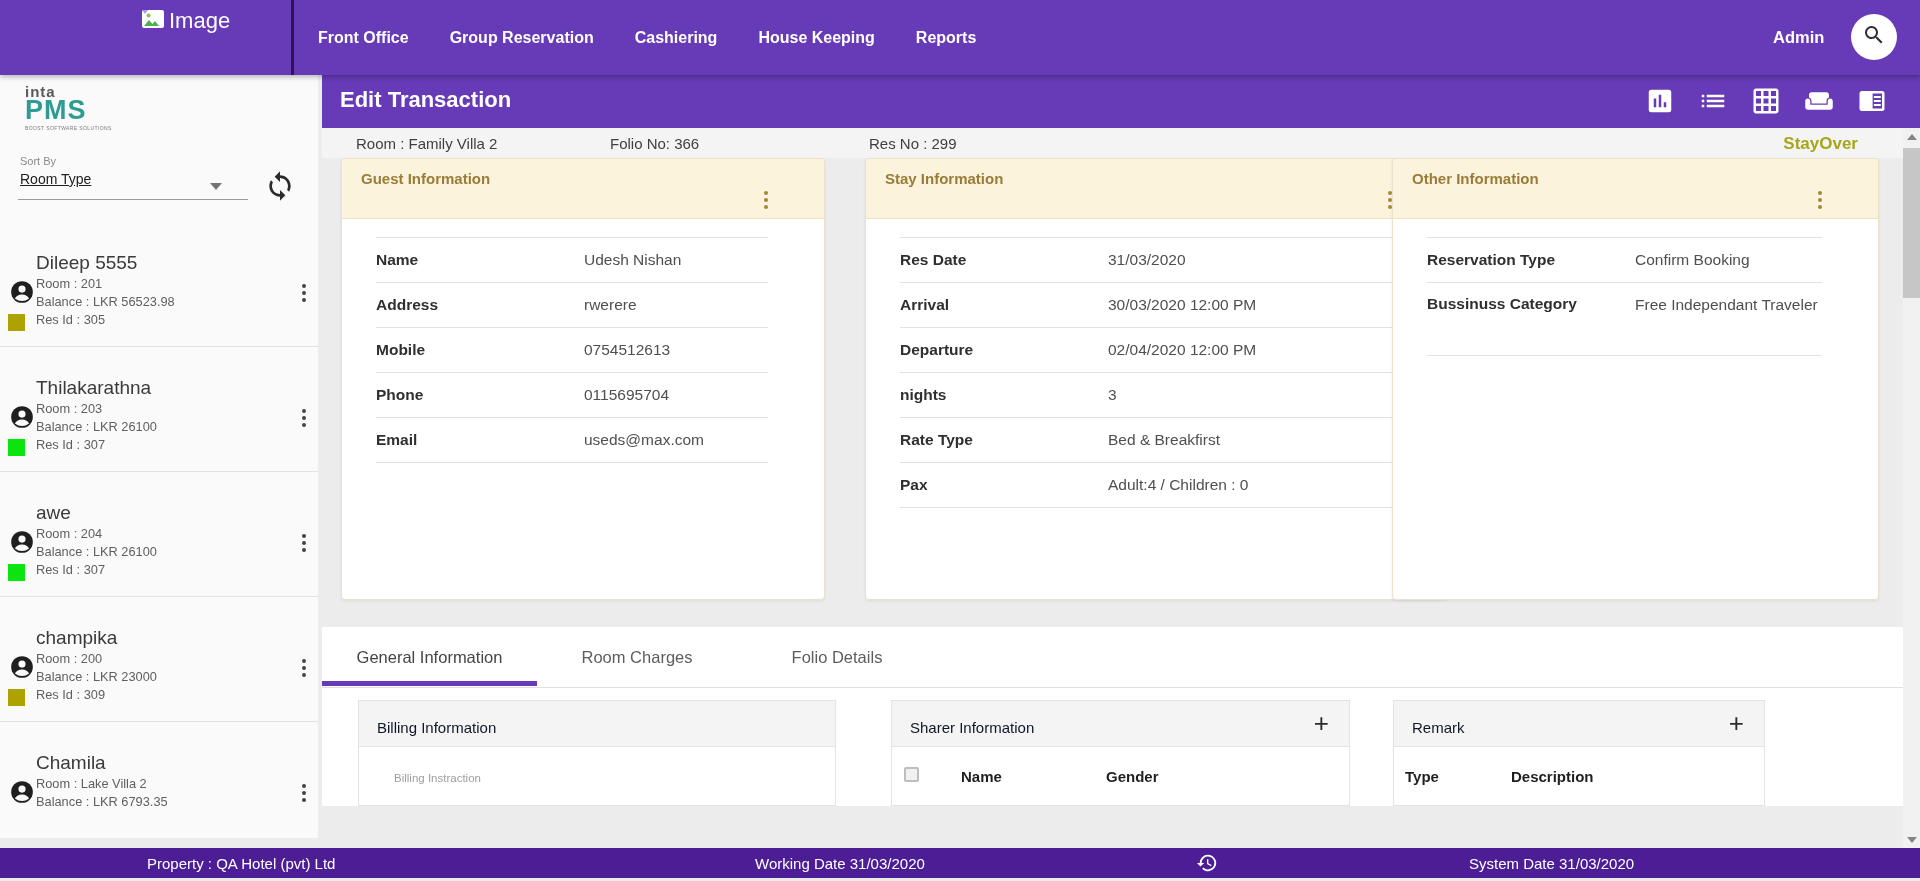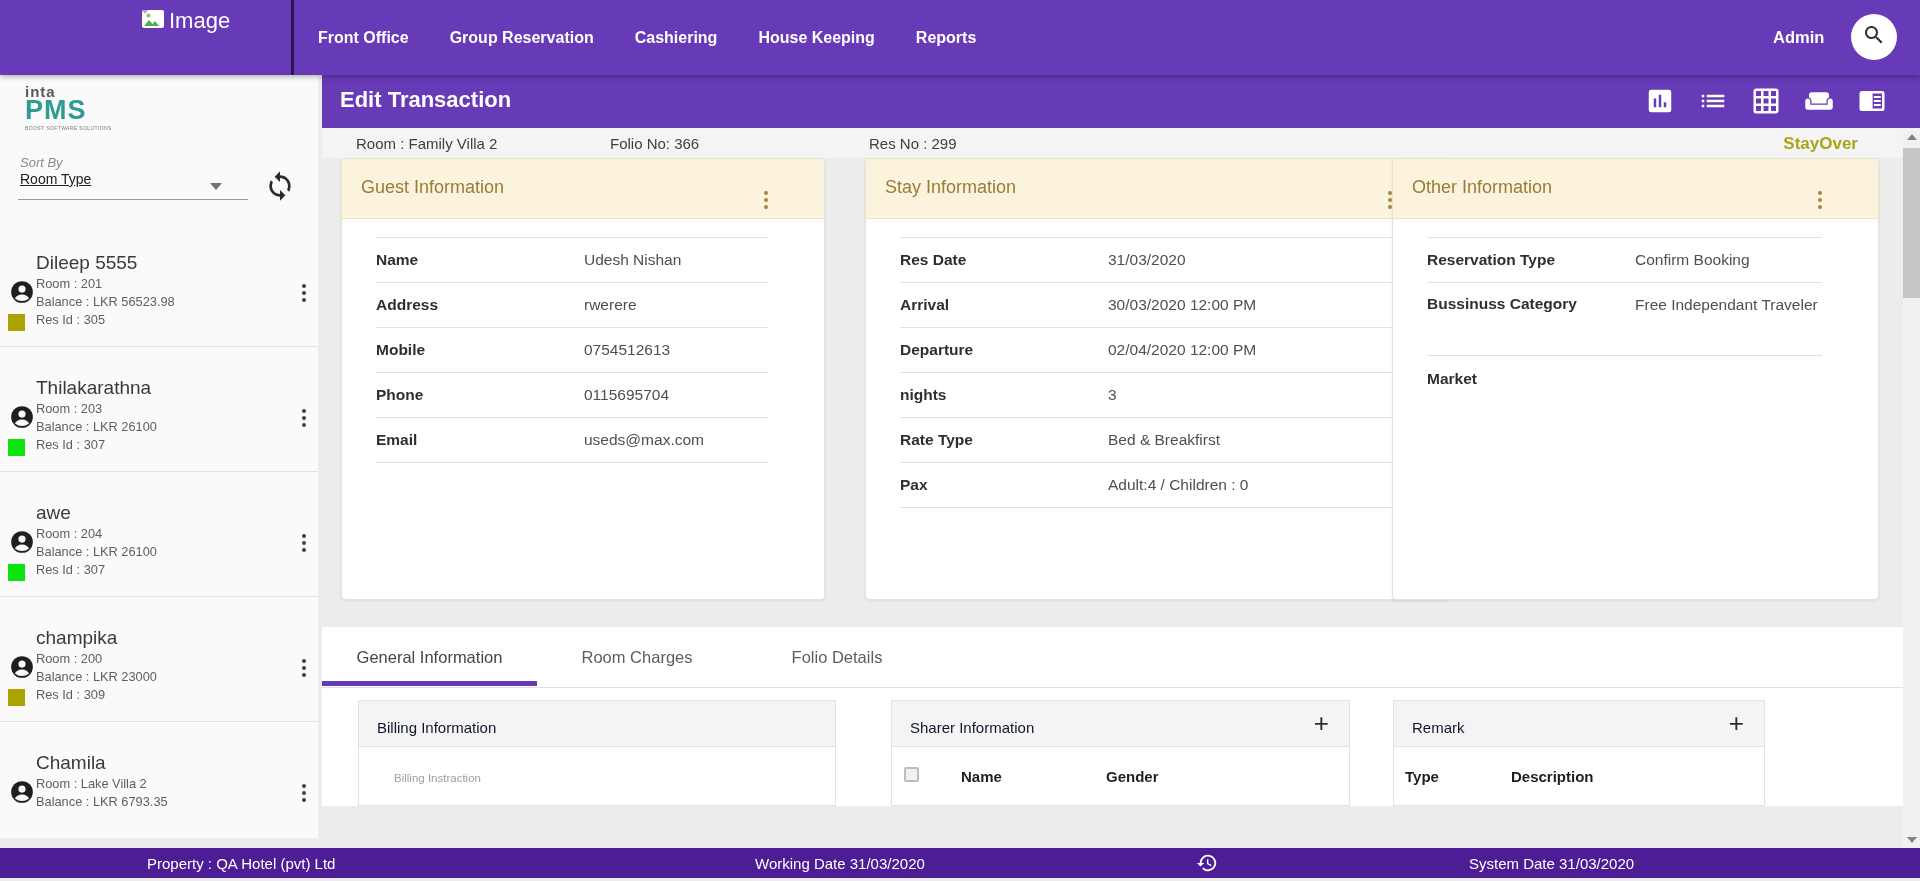--- a/index.html
+++ b/index.html
@@ -18,21 +18,21 @@
   .admin-label { position:absolute; left:1773px; top:28px; color:#fff; font-size:16.5px; font-weight:600; }
   .search-btn { position:absolute; left:1851px; top:14px; width:46px; height:46px; border-radius:50%;
                 background:#fff; display:flex; align-items:center; justify-content:center; cursor:pointer; }
 
   
   .sidebar { position:absolute; left:0; top:75px; width:318px; height:763px; background:#FAFAFA; z-index:5; }
   .brand-block { position:absolute; left:25px; top:9px; line-height:1; }
   .brand-line1 { font-size:15px; font-weight:700; color:#58595B; letter-spacing:1px; }
   .brand-line2 { font-size:27px; font-weight:700; color:#2E9C92; margin-top:-2px; letter-spacing:1px; }
   .brand-tagline { font-size:5px; color:#7a7a7a; margin-top:2px; letter-spacing:.4px; }
-  .sortby-label { position:absolute; left:20px; top:80px; font-size:13px; color:#8a8a8a;font-style:italic; }
+  .sortby-label { position:absolute; left:20px; top:80px; font-size:11px; color:#8a8a8a; }
   .sort-select { position:absolute; left:20px; top:96px; width:228px; height:28px; font-size:14px; color:#212121; cursor:pointer;text-decoration:underline; }
   .sort-underline { position:absolute; left:18px; top:124px; width:230px; height:1px; background:#9a9a9a; }
   .caret-down { position:absolute; left:210px; top:108px; width:0; height:0;
                 border-left:6px solid transparent; border-right:6px solid transparent; border-top:7px solid #757575; }
   .refresh-btn { position:absolute; left:264px; top:95px; width:32px; height:32px; cursor:pointer; }
 
   .guest-list { position:absolute; left:0; top:147px; width:318px; height:591px; overflow:hidden; }
   .guest-item { position:relative; width:318px; height:125px; border-bottom:1px solid #E2E2E2; cursor:pointer; }
   .guest-name { position:absolute; left:36px; top:31px; font-size:19px; color:#3a3a3a; line-height:19px; }
   .guest-sub { position:absolute; left:36px; font-size:12.8px; color:#5f5f5f; line-height:13px; }
@@ -53,21 +53,21 @@
   .info-bar { position:absolute; left:322px; top:128px; width:1581px; height:30px; background:#F4F4F4; }
   .info-bar .inf { position:absolute; top:7px; font-size:15px; color:#3f3f3f; }
   .inf-room { left:34px; } .inf-folio { left:288px; } .inf-res { left:547px; }
   .stayover { position:absolute; right:45px; top:6px; font-size:17px; font-weight:700; color:#A7A619; }
 
   
   .card { position:absolute; top:158px; height:442px; background:#fff; border:1px solid #E9E2CD;
           border-radius:4px; box-shadow:0 1px 3px rgba(0,0,0,.07); }
   .card-header { position:relative; height:60px; background:#FBF3DB; border-bottom:1px solid #EFE3BF;
                  border-radius:4px 4px 0 0; }
-  .card-title { position:absolute; left:19px; top:18px; font-size:18px; color:#9A7C3A; }
+  .card-title { position:absolute; left:19px; top:11px; font-size:15px; color:#9A7C3A;font-weight:bold; }
   .card-header .vdots { right:52px; top:28px; left:auto; }
   .card-header .vdots i { background:#A5873B; }
   .info-table { position:absolute; left:34px; right:56px; top:78px; border-top:1px solid #E2E2E2; }
   .irow { display:flex; min-height:45px; border-bottom:1px solid #E2E2E2; align-items:center; }
   .irow.tall { min-height:73px; align-items:flex-start; padding-top:12px; }
   .irow.no-border { border-bottom:none; }
   .ilabel { width:208px; flex:none; font-size:15.5px; font-weight:600; color:#2f2f2f; }
   .ivalue { flex:1; font-size:15.5px; color:#4f4f4f; line-height:20px; }
   .card-guest { left:341px; width:484px; }
   .card-stay  { left:865px; width:584px; }
@@ -390,24 +390,20 @@
     </div>
     <div class="info-table">
       <div class="irow">
         <span class="ilabel">Reservation Type</span>
         <span class="ivalue">Confirm Booking</span>
       </div>
       <div class="irow tall">
         <span class="ilabel">Bussinuss Category</span>
         <span class="ivalue">Free Independant Traveler</span>
       </div>
-      <div class="irow no-border">
-        <span class="ilabel">Market</span>
-        <span class="ivalue"></span>
-      </div>
     </div>
   </section>
 
   <div class="white-band">
     <div class="tabs-row">
       <div class="tab tab-1 active">General Information</div>
       <div class="tab tab-2">Room Charges</div>
       <div class="tab tab-3">Folio Details</div>
     </div>
     <div class="tab-underline"></div>

